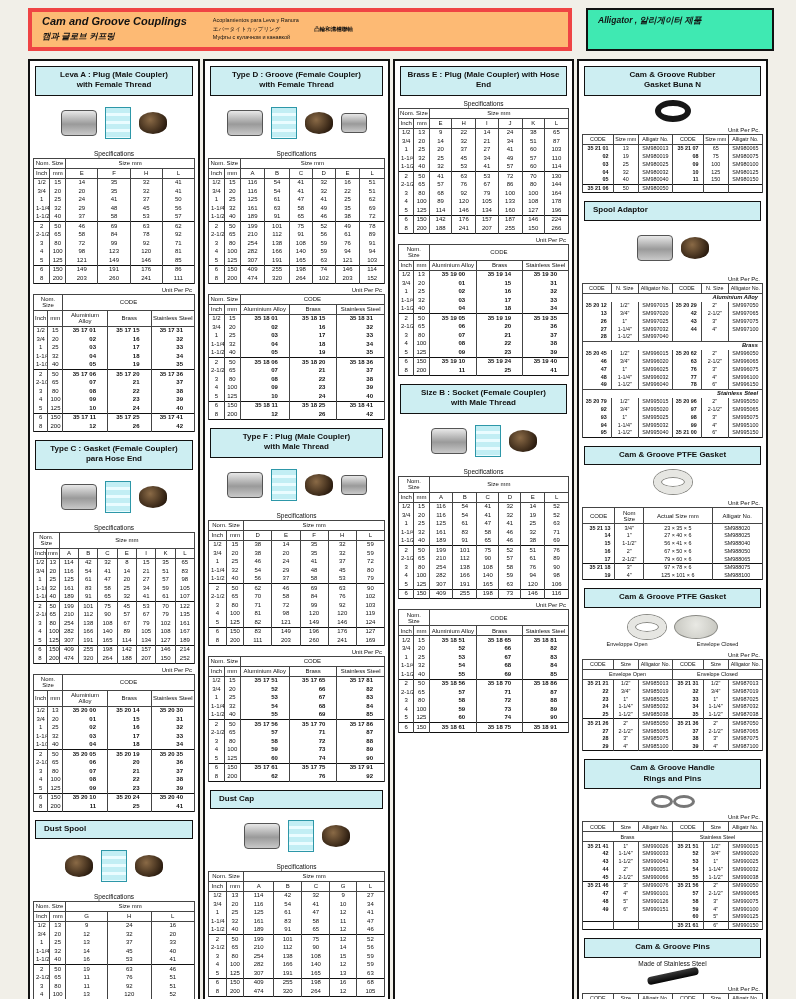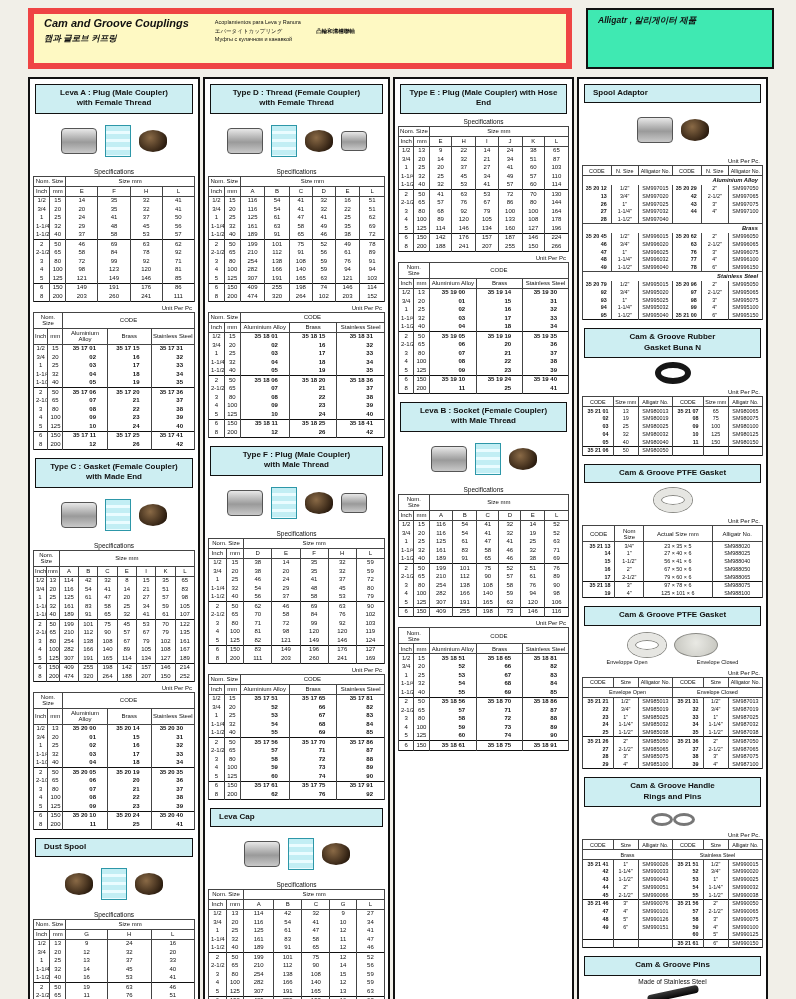--- a/index.html
+++ b/index.html
@@ -1,21 +1,21 @@
 <!DOCTYPE html>
 <html><head>
 <meta charset="utf-8">
 <style>
   * { box-sizing: border-box; margin: 0; padding: 0; }
   body { background:#d8d6cf; font-family:"Liberation Sans", sans-serif; color:#111; }
   .page { width:796px; min-height:999px; background:#f1efe8; padding:8px 22px 10px 28px; position:relative; }
 
   
   .header-row { display:flex; gap:14px; margin-bottom:8px; }
-  .header-main { flex:1; background:#fef9c3; border:6px solid #ef4444; display:flex; gap:26px; padding:3px 10px 18px; min-height:38px; }
+  .header-main { flex:1; background:#fdba74; border:4px solid #ef4444; display:flex; gap:26px; padding:3px 10px 4px; min-height:38px; }
   .header-right { width:188px; background:#3fe9b2; border:2px solid #111; display:flex; align-items:flex-start; padding:5px 10px; }
   .h-title { font-weight:bold; font-style:italic; font-size:11px; }
   .h-ko { font-weight:bold; font-style:italic; font-size:8.5px; margin-top:4px; }
   .h-trans { font-size:5.5px; line-height:1.55; padding-top:1px; }
   .h-trans .cn { font-weight:bold; margin-left:34px; }
   .h-right-title { font-weight:bold; font-style:italic; font-size:8.5px; }
 
   
   .cols { display:flex; gap:3px; align-items:stretch; }
   .col { background:#fff; border:2px solid #111; padding:4px 3px; display:flex; flex-direction:column; gap:7px; }
@@ -63,21 +63,21 @@
         <div class="h-title">Cam and Groove Couplings</div>
         <div class="h-ko">캠과 글로브 커프링</div>
       </div>
       <div class="h-trans">
         <div>Acoplamientos para Leva y Ranura</div>
         <div><span>エバータイトカップリング</span><span class="cn">凸輪和溝槽聯軸</span></div>
         <div>Муфты с кулачном и канавкой</div>
       </div>
     </div>
     <div class="header-right">
-      <div class="h-right-title">Alligatr , 알리게이터 제품</div>
+      <div class="h-right-title">Alligator , 알리게이터 제품</div>
     </div>
   </div>
 
   <div class="cols">
 
     <div class="col col1">
       <div class="sec">
         <div class="sec-title">
           <div>Leva A : Plug (Male Coupler)</div>
             <div>with Female Thread</div>
@@ -324,21 +324,21 @@
                 <td>12</td>
                 <td>26</td>
                 <td>42</td>
               </tr>
             </tbody>
           </table>
       </div>
       <div class="sec">
         <div class="sec-title">
           <div>Type C : Gasket (Female Coupler)</div>
-            <div>with Made End</div>
+            <div>para Hose End</div>
         </div>
         <div class="imgs">
             <i class="ph1"></i>
             <i class="ph2"></i>
             <i class="ph3"></i>
           </div>
         <div class="caption">Specifications</div>
         <table class="cat">
             <colgroup>
               <col style="width: 8%;">
@@ -725,21 +725,21 @@
               </tr>
             </tbody>
           </table>
 
       </div>
     </div>
 
     <div class="col col2">
       <div class="sec">
         <div class="sec-title">
-          <div>Type D : Thread (Female Coupler)</div>
+          <div>Type D : Groove (Female Coupler)</div>
             <div>with Female Thread</div>
         </div>
         <div class="imgs">
             <i class="ph1"></i>
             <i class="ph2"></i>
             <i class="ph3"></i>
             <i class="ph1 small"></i>
           </div>
         <div class="caption">Specifications</div>
         <table class="cat">
@@ -1270,21 +1270,21 @@
                 <td>8</td>
                 <td>200</td>
                 <td>62</td>
                 <td>76</td>
                 <td>92</td>
               </tr>
             </tbody>
           </table>
       </div>
       <div class="sec">
-        <div class="sec-title left">Leva Cap</div>
+        <div class="sec-title left">Dust Cap</div>
         <div class="imgs">
             <i class="ph1"></i>
             <i class="ph2"></i>
             <i class="ph3"></i>
           </div>
         <div class="caption">Specifications</div>
         <table class="cat">
             <colgroup>
               <col style="width: 10%;">
               <col style="width: 10%;">
@@ -1424,21 +1424,21 @@
               </tr>
             </tbody>
           </table>
         <div class="unit">Unit Pen Pc</div>
 
       </div>
     </div>
 
     <div class="col col3">
       <div class="sec">
-        <div class="sec-title">Type E : Plug (Male Coupler) with Hose End</div>
+        <div class="sec-title">Brass E : Plug (Male Coupler) with Hose End</div>
         <div class="caption">Specifications</div>
         <table class="cat">
             <colgroup>
               <col style="width: 9%;">
               <col style="width: 9%;">
               <col style="width: 13%;">
               <col style="width: 14%;">
               <col style="width: 13%;">
               <col style="width: 14%;">
               <col style="width: 13%;">
@@ -1696,21 +1696,21 @@
                 <td>200</td>
                 <td>11</td>
                 <td>25</td>
                 <td>41</td>
               </tr>
             </tbody>
           </table>
       </div>
       <div class="sec">
         <div class="sec-title">
-          <div>Leva B : Socket (Female Coupler)</div>
+          <div>Size B : Socket (Female Coupler)</div>
             <div>with Male Thread</div>
         </div>
         <div class="imgs">
             <i class="ph1"></i>
             <i class="ph2"></i>
             <i class="ph3"></i>
           </div>
         <div class="caption">Specifications</div>
         <table class="cat">
             <colgroup>
@@ -1960,183 +1960,20 @@
                 <td>35 18 75</td>
                 <td>35 18 91</td>
               </tr>
             </tbody>
           </table>
       </div>
     </div>
 
     <div class="col col4">
       <div class="sec">
-        <div class="sec-title left">Spool Adaptor</div>
-        <div class="imgs">
-            <i class="ph1"></i>
-            <i class="ph3"></i>
-          </div>
-        <div class="unit">Unit Per Pc.</div>
-        <table class="cat pair">
-            <colgroup>
-              <col style="width: 16%;">
-              <col style="width: 15%;">
-              <col style="width: 19%;">
-              <col style="width: 16%;">
-              <col style="width: 15%;">
-              <col style="width: 19%;">
-            </colgroup>
-            <thead>
-              <tr>
-                <th>CODE</th>
-                <th>N. Size</th>
-                <th>Alligator No.</th>
-                <th>CODE</th>
-                <th>N. Size</th>
-                <th>Alligator No.</th>
-              </tr>
-            </thead>
-            <tbody>
-              <tr>
-                <td colspan="6" class="sec-label">Aluminium Alloy</td>
-              </tr>
-              <tr>
-                <td>35 20 12</td>
-                <td>1/2"</td>
-                <td>SM997015</td>
-                <td>35 20 29</td>
-                <td>2"</td>
-                <td>SM997050</td>
-              </tr>
-              <tr>
-                <td>13</td>
-                <td>3/4"</td>
-                <td>SM997020</td>
-                <td>42</td>
-                <td>2-1/2"</td>
-                <td>SM997065</td>
-              </tr>
-              <tr>
-                <td>26</td>
-                <td>1"</td>
-                <td>SM997025</td>
-                <td>43</td>
-                <td>3"</td>
-                <td>SM997075</td>
-              </tr>
-              <tr>
-                <td>27</td>
-                <td>1-1/4"</td>
-                <td>SM997032</td>
-                <td>44</td>
-                <td>4"</td>
-                <td>SM997100</td>
-              </tr>
-              <tr>
-                <td>28</td>
-                <td>1-1/2"</td>
-                <td>SM997040</td>
-                <td></td>
-                <td></td>
-                <td></td>
-              </tr>
-            </tbody>
-            <tbody>
-              <tr>
-                <td colspan="6" class="sec-label">Brass</td>
-              </tr>
-              <tr>
-                <td>35 20 45</td>
-                <td>1/2"</td>
-                <td>SM996015</td>
-                <td>35 20 62</td>
-                <td>2"</td>
-                <td>SM996050</td>
-              </tr>
-              <tr>
-                <td>46</td>
-                <td>3/4"</td>
-                <td>SM996020</td>
-                <td>63</td>
-                <td>2-1/2"</td>
-                <td>SM996065</td>
-              </tr>
-              <tr>
-                <td>47</td>
-                <td>1"</td>
-                <td>SM996025</td>
-                <td>76</td>
-                <td>3"</td>
-                <td>SM996075</td>
-              </tr>
-              <tr>
-                <td>48</td>
-                <td>1-1/4"</td>
-                <td>SM996032</td>
-                <td>77</td>
-                <td>4"</td>
-                <td>SM996100</td>
-              </tr>
-              <tr>
-                <td>49</td>
-                <td>1-1/2"</td>
-                <td>SM996040</td>
-                <td>78</td>
-                <td>6"</td>
-                <td>SM996150</td>
-              </tr>
-            </tbody>
-            <tbody>
-              <tr>
-                <td colspan="6" class="sec-label">Stainless Steel</td>
-              </tr>
-              <tr>
-                <td>35 20 79</td>
-                <td>1/2"</td>
-                <td>SM995015</td>
-                <td>35 20 96</td>
-                <td>2"</td>
-                <td>SM995050</td>
-              </tr>
-              <tr>
-                <td>92</td>
-                <td>3/4"</td>
-                <td>SM995020</td>
-                <td>97</td>
-                <td>2-1/2"</td>
-                <td>SM995065</td>
-              </tr>
-              <tr>
-                <td>93</td>
-                <td>1"</td>
-                <td>SM995025</td>
-                <td>98</td>
-                <td>3"</td>
-                <td>SM995075</td>
-              </tr>
-              <tr>
-                <td>94</td>
-                <td>1-1/4"</td>
-                <td>SM995032</td>
-                <td>99</td>
-                <td>4"</td>
-                <td>SM995100</td>
-              </tr>
-              <tr>
-                <td>95</td>
-                <td>1-1/2"</td>
-                <td>SM995040</td>
-                <td>35 21 00</td>
-                <td>6"</td>
-                <td>SM995150</td>
-              </tr>
-            </tbody>
-          </table>
-      </div>
-      <div class="sec">
         <div class="sec-title">
           <div>Cam &amp; Groove Rubber</div>
             <div>Gasket Buna N</div>
         </div>
         <div class="imgs" style="height:26px">
             <i class="ring-black"></i>
           </div>
         <div class="unit">Unit Per Pc.</div>
         <table class="cat pair">
             <colgroup>
@@ -2200,20 +2037,183 @@
               </tr>
             </tbody>
             <tbody>
               <tr>
                 <td>35 21 06</td>
                 <td>50</td>
                 <td>SM980050</td>
                 <td></td>
                 <td></td>
                 <td></td>
+              </tr>
+            </tbody>
+          </table>
+      </div>
+      <div class="sec">
+        <div class="sec-title left">Spool Adaptor</div>
+        <div class="imgs">
+            <i class="ph1"></i>
+            <i class="ph3"></i>
+          </div>
+        <div class="unit">Unit Per Pc.</div>
+        <table class="cat pair">
+            <colgroup>
+              <col style="width: 16%;">
+              <col style="width: 15%;">
+              <col style="width: 19%;">
+              <col style="width: 16%;">
+              <col style="width: 15%;">
+              <col style="width: 19%;">
+            </colgroup>
+            <thead>
+              <tr>
+                <th>CODE</th>
+                <th>N. Size</th>
+                <th>Alligator No.</th>
+                <th>CODE</th>
+                <th>N. Size</th>
+                <th>Alligator No.</th>
+              </tr>
+            </thead>
+            <tbody>
+              <tr>
+                <td colspan="6" class="sec-label">Aluminium Alloy</td>
+              </tr>
+              <tr>
+                <td>35 20 12</td>
+                <td>1/2"</td>
+                <td>SM997015</td>
+                <td>35 20 29</td>
+                <td>2"</td>
+                <td>SM997050</td>
+              </tr>
+              <tr>
+                <td>13</td>
+                <td>3/4"</td>
+                <td>SM997020</td>
+                <td>42</td>
+                <td>2-1/2"</td>
+                <td>SM997065</td>
+              </tr>
+              <tr>
+                <td>26</td>
+                <td>1"</td>
+                <td>SM997025</td>
+                <td>43</td>
+                <td>3"</td>
+                <td>SM997075</td>
+              </tr>
+              <tr>
+                <td>27</td>
+                <td>1-1/4"</td>
+                <td>SM997032</td>
+                <td>44</td>
+                <td>4"</td>
+                <td>SM997100</td>
+              </tr>
+              <tr>
+                <td>28</td>
+                <td>1-1/2"</td>
+                <td>SM997040</td>
+                <td></td>
+                <td></td>
+                <td></td>
+              </tr>
+            </tbody>
+            <tbody>
+              <tr>
+                <td colspan="6" class="sec-label">Brass</td>
+              </tr>
+              <tr>
+                <td>35 20 45</td>
+                <td>1/2"</td>
+                <td>SM996015</td>
+                <td>35 20 62</td>
+                <td>2"</td>
+                <td>SM996050</td>
+              </tr>
+              <tr>
+                <td>46</td>
+                <td>3/4"</td>
+                <td>SM996020</td>
+                <td>63</td>
+                <td>2-1/2"</td>
+                <td>SM996065</td>
+              </tr>
+              <tr>
+                <td>47</td>
+                <td>1"</td>
+                <td>SM996025</td>
+                <td>76</td>
+                <td>3"</td>
+                <td>SM996075</td>
+              </tr>
+              <tr>
+                <td>48</td>
+                <td>1-1/4"</td>
+                <td>SM996032</td>
+                <td>77</td>
+                <td>4"</td>
+                <td>SM996100</td>
+              </tr>
+              <tr>
+                <td>49</td>
+                <td>1-1/2"</td>
+                <td>SM996040</td>
+                <td>78</td>
+                <td>6"</td>
+                <td>SM996150</td>
+              </tr>
+            </tbody>
+            <tbody>
+              <tr>
+                <td colspan="6" class="sec-label">Stainless Steel</td>
+              </tr>
+              <tr>
+                <td>35 20 79</td>
+                <td>1/2"</td>
+                <td>SM995015</td>
+                <td>35 20 96</td>
+                <td>2"</td>
+                <td>SM995050</td>
+              </tr>
+              <tr>
+                <td>92</td>
+                <td>3/4"</td>
+                <td>SM995020</td>
+                <td>97</td>
+                <td>2-1/2"</td>
+                <td>SM995065</td>
+              </tr>
+              <tr>
+                <td>93</td>
+                <td>1"</td>
+                <td>SM995025</td>
+                <td>98</td>
+                <td>3"</td>
+                <td>SM995075</td>
+              </tr>
+              <tr>
+                <td>94</td>
+                <td>1-1/4"</td>
+                <td>SM995032</td>
+                <td>99</td>
+                <td>4"</td>
+                <td>SM995100</td>
+              </tr>
+              <tr>
+                <td>95</td>
+                <td>1-1/2"</td>
+                <td>SM995040</td>
+                <td>35 21 00</td>
+                <td>6"</td>
+                <td>SM995150</td>
               </tr>
             </tbody>
           </table>
       </div>
       <div class="sec">
         <div class="sec-title">Cam &amp; Groove PTFE Gasket</div>
         <div class="imgs" style="height:30px">
             <i class="ring-white"></i>
           </div>
         <div class="unit">Unit Per Pc.</div>

